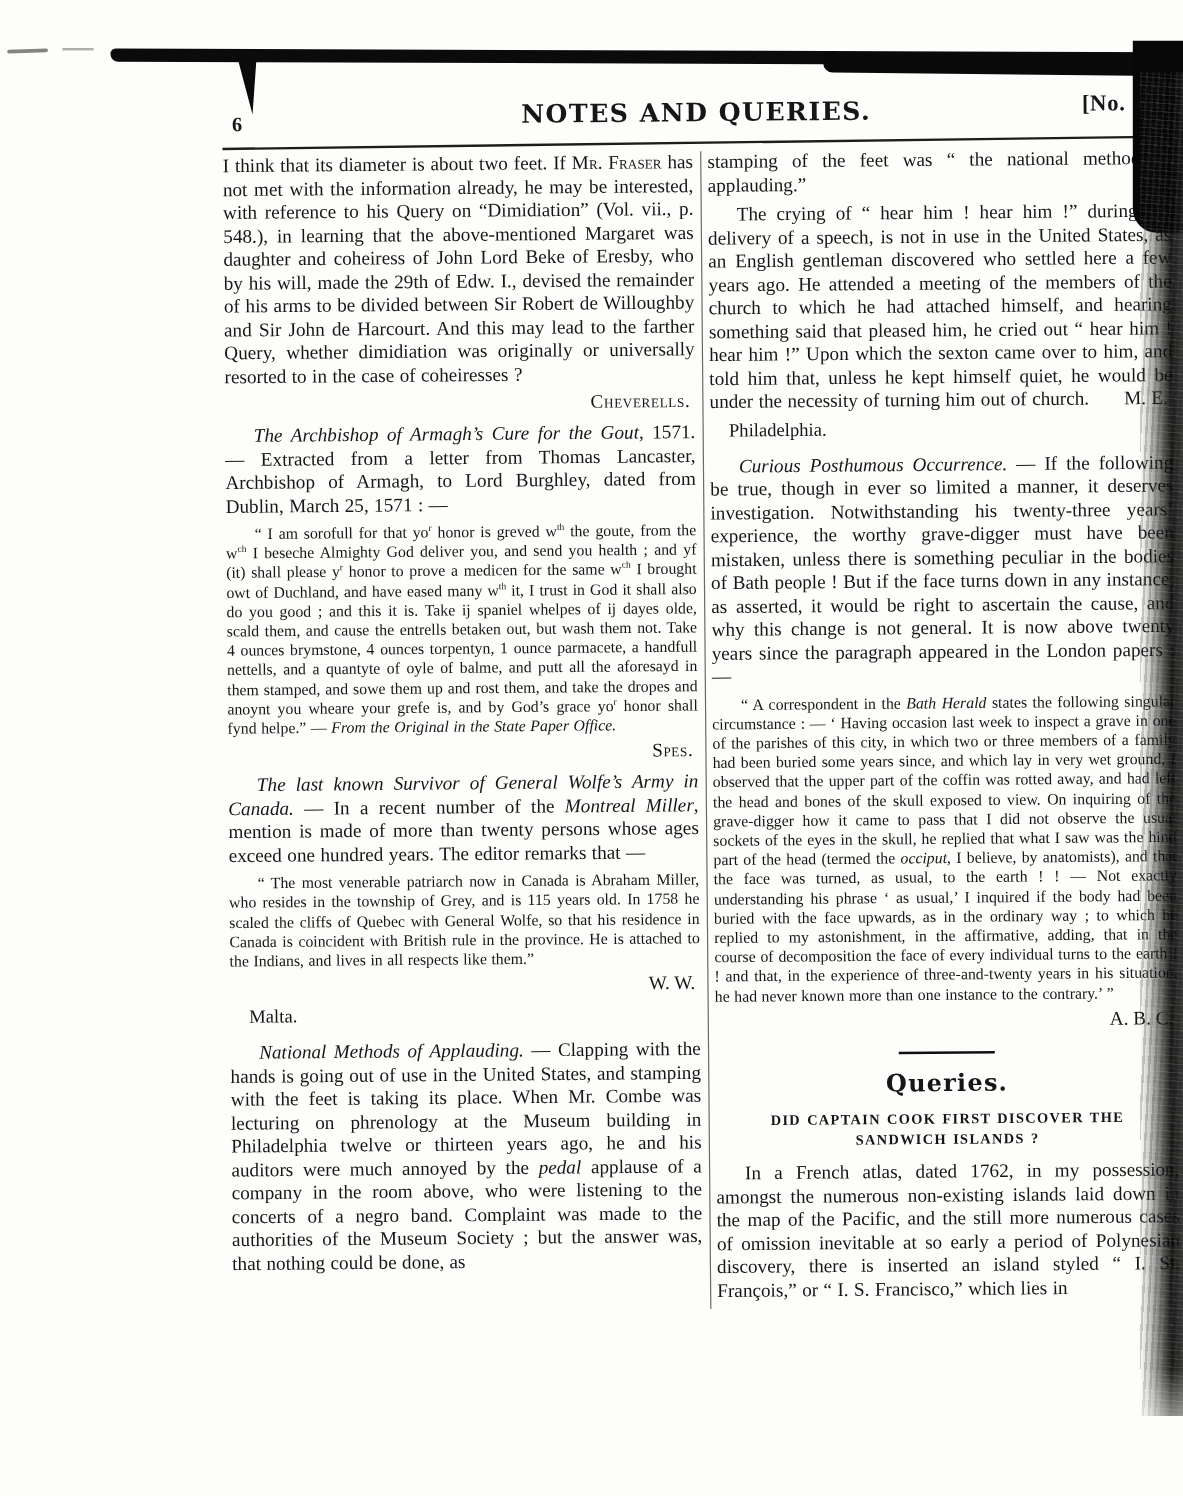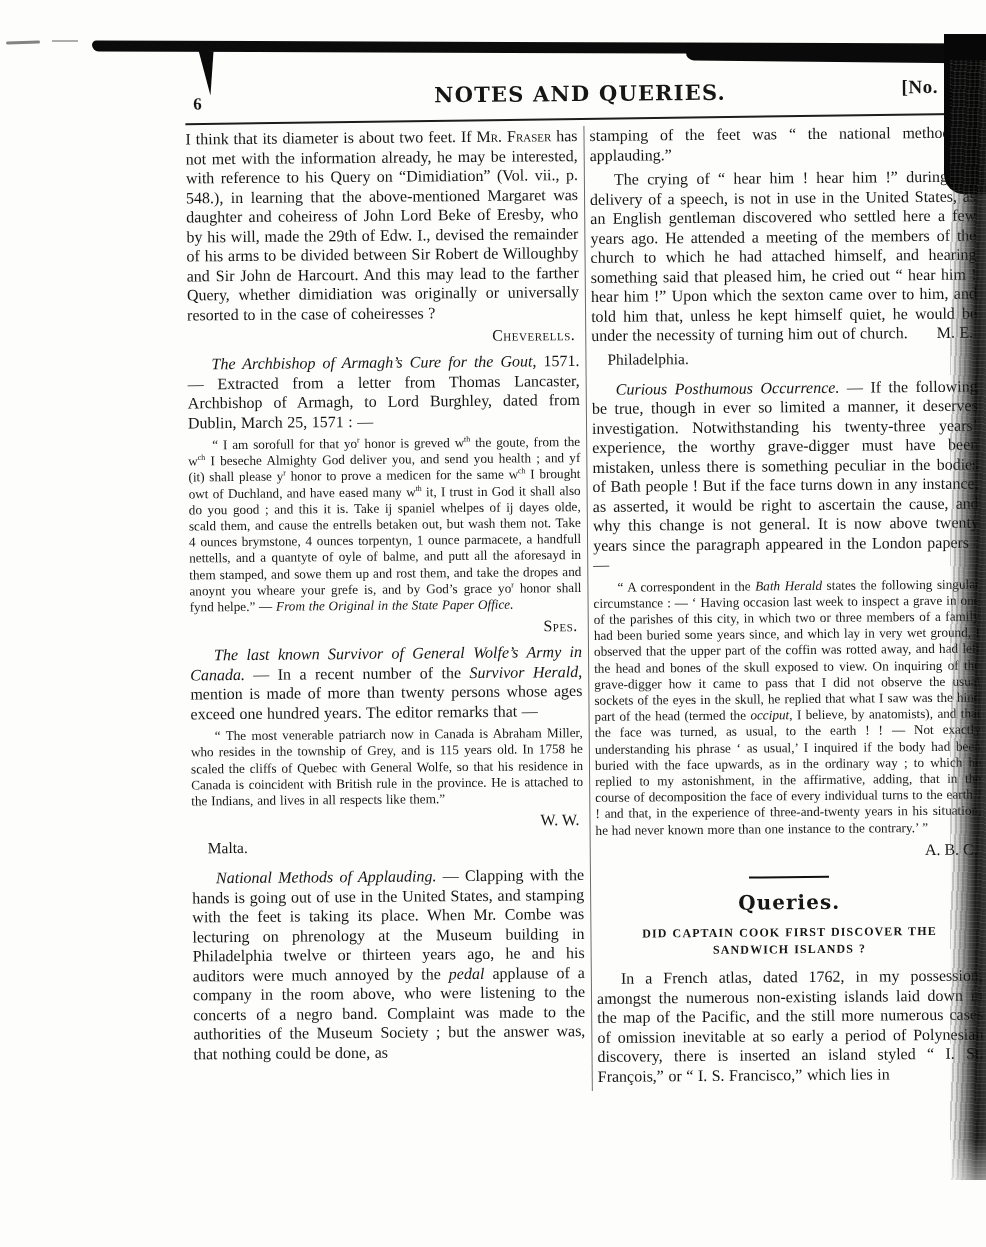--- a/index.html
+++ b/index.html
@@ -86,21 +86,21 @@
     <div class="columns">
 
       <div class="col col-left">
         <p class="para"><span>I think that its diameter is about two feet.  If </span><span class="seg-sc">Mr. Fraser</span><span> has not met with the information already, he may be interested, with reference to his Query on “Dimidiation” (Vol. vii., p. 548.), in learning that the above-mentioned Margaret was daughter and coheiress of John Lord Beke of Eresby, who by his will, made the 29th of Edw. I., devised the remainder of his arms to be divided between Sir Robert de Willoughby and Sir John de Harcourt.  And this may lead to the farther Query, whether dimidiation was originally or universally resorted to in the case of coheiresses ?</span></p>
         <div class="sig sc-sig">Cheverells.</div>
 
         <p class="para indent"><span class="seg-i">The Archbishop of Armagh’s Cure for the Gout</span><span>, 1571. — Extracted from a letter from Thomas Lancaster, Archbishop of Armagh, to Lord Burghley, dated from Dublin, March 25, 1571 : —</span></p>
         <p class="para small indent"><span>“ I am sorofull for that yo</span><span class="seg-sup">r</span><span> honor is greved w</span><span class="seg-sup">th</span><span> the goute, from the w</span><span class="seg-sup">ch</span><span> I beseche Almighty God deliver you, and send you health ; and yf (it) shall please y</span><span class="seg-sup">r</span><span> honor to prove a medicen for the same w</span><span class="seg-sup">ch</span><span> I brought owt of Duchland, and have eased many w</span><span class="seg-sup">th</span><span> it, I trust in God it shall also do you good ; and this it is.  Take ij spaniel whelpes of ij dayes olde, scald them, and cause the entrells betaken out, but wash them not.  Take 4 ounces brymstone, 4 ounces torpentyn, 1 ounce parmacete, a handfull nettells, and a quantyte of oyle of balme, and putt all the aforesayd in them stamped, and sowe them up and rost them, and take the dropes and anoynt you wheare your grefe is, and by God’s grace yo</span><span class="seg-sup">r</span><span> honor shall fynd helpe.” — </span><span class="seg-i">From the Original in the State Paper Office.</span></p>
         <div class="sig sc-sig">Spes.</div>
 
-        <p class="para indent"><span class="seg-i">The last known Survivor of General Wolfe’s Army in Canada.</span><span> — In a recent number of the </span><span class="seg-i">Survivor Herald</span><span>, mention is made of more than twenty persons whose ages exceed one hundred years.  The editor remarks that —</span></p>
+        <p class="para indent"><span class="seg-i">The last known Survivor of General Wolfe’s Army in Canada.</span><span> — In a recent number of the </span><span class="seg-i">Montreal Miller</span><span>, mention is made of more than twenty persons whose ages exceed one hundred years.  The editor remarks that —</span></p>
         <p class="para small indent"><span>“ The most venerable patriarch now in Canada is Abraham Miller, who resides in the township of Grey, and is 115 years old.  In 1758 he scaled the cliffs of Quebec with General Wolfe, so that his residence in Canada is coincident with British rule in the province.  He is attached to the Indians, and lives in all respects like them.”</span></p>
         <div class="sig">W. W.</div>
         <div class="place">Malta.</div>
 
         <p class="para indent"><span class="seg-i">National Methods of Applauding.</span><span> — Clapping with the hands is going out of use in the United States, and stamping with the feet is taking its place.  When Mr. Combe was lecturing on phrenology at the Museum building in Philadelphia twelve or thirteen years ago, he and his auditors were much annoyed by the </span><span class="seg-i">pedal</span><span> applause of a company in the room above, who were listening to the concerts of a negro band.  Complaint was made to the authorities of the Museum Society ; but the answer was, that nothing could be done, as</span></p>
       </div>
 
       <div class="divider"></div>
 
       <div class="col col-right">

